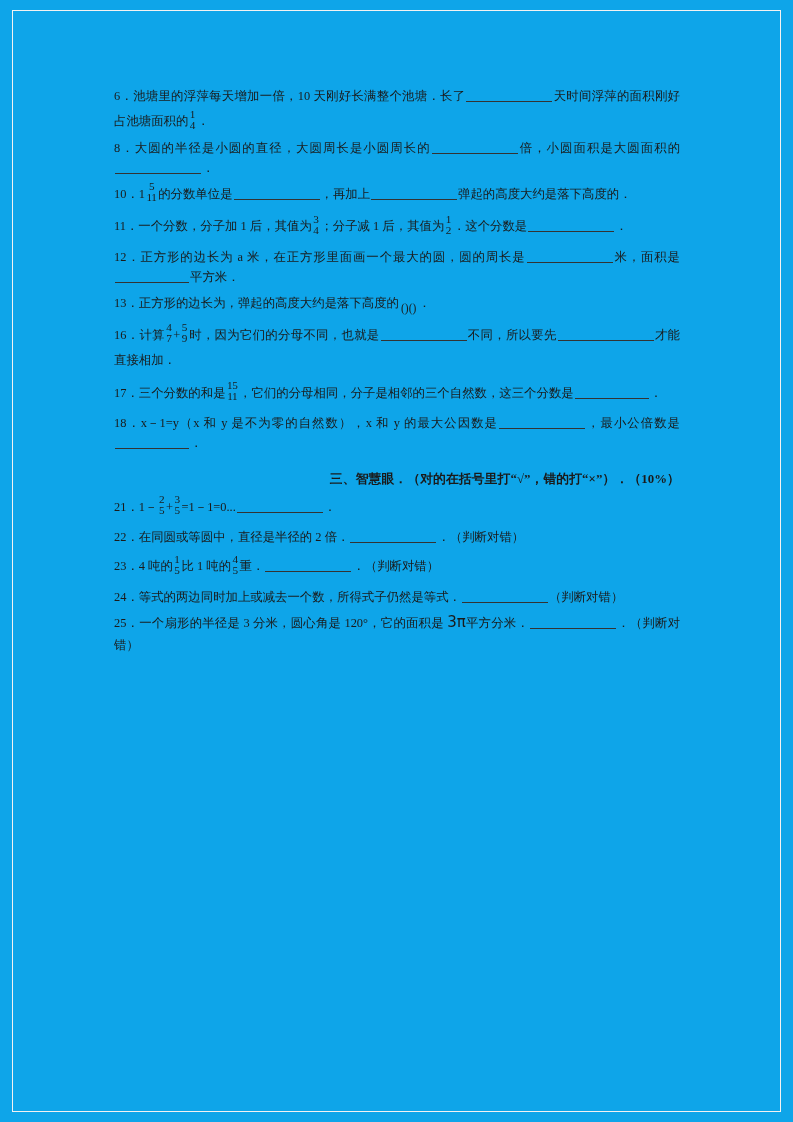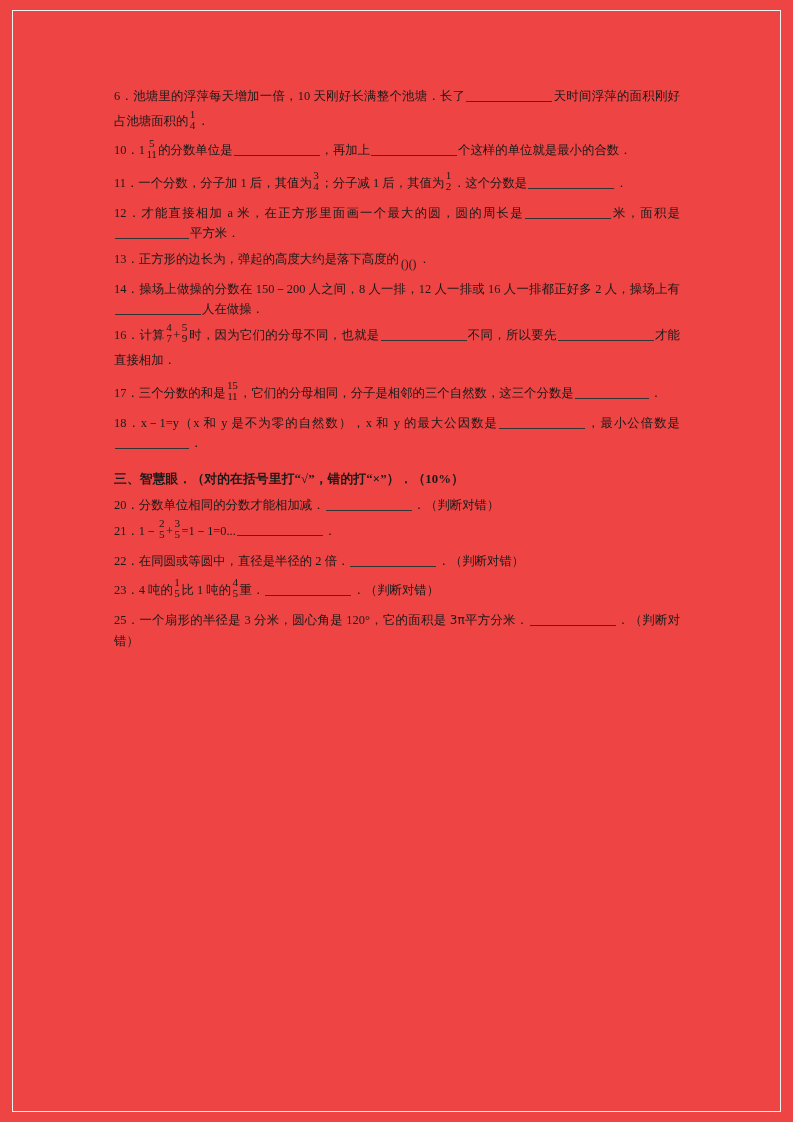--- a/index.html
+++ b/index.html
@@ -14,21 +14,21 @@
     color: #1a1a1a;
     position: relative;
     overflow: hidden;
   }
   .page {
     position: absolute;
     left: 0; top: 0;
     width: 793px;
     height: 1122px;
     box-sizing: border-box;
-    background: #ef4444;
+    background: #0ea5e9;
   }
   .page-frame {
     position: absolute;
     left: 12px; top: 10px;
     width: 769px;
     height: 1102px;
     box-sizing: border-box;
     border: 1px solid #f2f2f2;
     pointer-events: none;
   }
@@ -53,20 +53,21 @@
   .q.gap {
     margin-bottom: 7px;
   }
 
   .section-head {
     font-size: 12.8px;
     font-weight: bold;
     line-height: 1.6;
     margin: 16px 0 5px 0;
     letter-spacing: 0.1px;
+    text-align: right;
   }
 
   
   .blank {
     display: inline-block;
     border-bottom: 1px solid #333;
     height: 0.95em;
     vertical-align: -0.16em;
     margin: 0 1px;
   }
@@ -103,63 +104,63 @@
   .frac-empty {
     display: inline-block;
     vertical-align: -0.45em;
     text-align: center;
     line-height: 1.0;
     font-size: 11.5px;
     margin: 0 2px;
   }
   .pi {
     font-family: "DejaVu Sans", sans-serif;
-    font-size: 12px;
+    font-size: 15px;
   }
 </style>
 </head>
 <body>
 
 <div class="page">
   <div class="page-frame"></div>
 
   <div class="content">
 
     <p class="q tall"><span>6．</span><span>池塘里的浮萍每天增加一倍，10 天刚好长满整个池塘．长了</span><span class="blank b-l"></span><span>天时间浮萍的面积刚好占池塘面积的</span><span class="frac"><span class="num">1</span><span class="den">4</span></span><span>．</span></p>
 
 
+    <p class="q"><span>8．</span><span>大圆的半径是小圆的直径，大圆周长是小圆周长的</span><span class="blank b-l"></span><span>倍，小圆面积是大圆面积的</span><span class="blank b-l"></span><span>．</span></p>
 
 
-    <p class="q tall gap"><span>10．</span><span class="mixed"><span class="whole">1</span><span class="frac frac-wide"><span class="num">5</span><span class="den">11</span></span></span><span>的分数单位是</span><span class="blank b-l"></span><span>，再加上</span><span class="blank b-l"></span><span>个这样的单位就是最小的合数．</span></p>
+    <p class="q tall gap"><span>10．</span><span class="mixed"><span class="whole">1</span><span class="frac frac-wide"><span class="num">5</span><span class="den">11</span></span></span><span>的分数单位是</span><span class="blank b-l"></span><span>，再加上</span><span class="blank b-l"></span><span>弹起的高度大约是落下高度的．</span></p>
 
     <p class="q tall gap"><span>11．</span><span>一个分数，分子加 1 后，其值为</span><span class="frac"><span class="num">3</span><span class="den">4</span></span><span>；分子减 1 后，其值为</span><span class="frac"><span class="num">1</span><span class="den">2</span></span><span>．这个分数是</span><span class="blank b-l"></span><span>．</span></p>
 
-    <p class="q"><span>12．</span><span>才能直接相加 a 米，在正方形里面画一个最大的圆，圆的周长是</span><span class="blank b-l"></span><span>米，面积是</span><span class="blank b-m"></span><span>平方米．</span></p>
+    <p class="q"><span>12．</span><span>正方形的边长为 a 米，在正方形里面画一个最大的圆，圆的周长是</span><span class="blank b-l"></span><span>米，面积是</span><span class="blank b-m"></span><span>平方米．</span></p>
 
     <p class="q tall gap"><span>13．</span><span>正方形的边长为，弹起的高度大约是落下高度的</span><span class="frac-empty"><span class="num">()</span><span class="den">()</span></span><span>．</span></p>
 
-    <p class="q"><span>14．</span><span>操场上做操的分数在 150－200 人之间，8 人一排，12 人一排或 16 人一排都正好多 2 人，操场上有</span><span class="blank b-l"></span><span>人在做操．</span></p>
 
 
     <p class="q tall gap"><span>16．</span><span>计算</span><span class="frac"><span class="num">4</span><span class="den">7</span></span><span>+</span><span class="frac"><span class="num">5</span><span class="den">9</span></span><span>时，因为它们的分母不同，也就是</span><span class="blank b-l"></span><span>不同，所以要先</span><span class="blank b-xl"></span><span>才能直接相加．</span></p>
 
     <p class="q tall gap"><span>17．</span><span>三个分数的和是</span><span class="frac frac-wide"><span class="num">15</span><span class="den">11</span></span><span>，它们的分母相同，分子是相邻的三个自然数，这三个分数是</span><span class="blank b-m"></span><span>．</span></p>
 
     <p class="q"><span>18．</span><span>x－1=y（x 和 y 是不为零的自然数），x 和 y 的最大公因数是</span><span class="blank b-l"></span><span>，最小公倍数是</span><span class="blank b-m"></span><span>．</span></p>
 
 
     <p class="section-head">三、智慧眼．（对的在括号里打“√”，错的打“×”）．（10%）</p>
 
-    <p class="q"><span>20．</span><span>分数单位相同的分数才能相加减．</span><span class="blank b-l"></span><span>．（判断对错）</span></p>
 
     <p class="q tall gap"><span>21．</span><span>1－</span><span class="frac"><span class="num">2</span><span class="den">5</span></span><span>+</span><span class="frac"><span class="num">3</span><span class="den">5</span></span><span>=1－1=0...</span><span class="blank b-l"></span><span>．</span></p>
 
     <p class="q gap"><span>22．</span><span>在同圆或等圆中，直径是半径的 2 倍．</span><span class="blank b-l"></span><span>．（判断对错）</span></p>
 
     <p class="q tall gap"><span>23．</span><span>4 吨的</span><span class="frac"><span class="num">1</span><span class="den">5</span></span><span>比 1 吨的</span><span class="frac"><span class="num">4</span><span class="den">5</span></span><span>重．</span><span class="blank b-l"></span><span>．（判断对错）</span></p>
 
+    <p class="q"><span>24．</span><span>等式的两边同时加上或减去一个数，所得式子仍然是等式．</span><span class="blank b-l"></span><span>（判断对错）</span></p>
 
     <p class="q"><span>25．</span><span>一个扇形的半径是 3 分米，圆心角是 120°，它的面积是</span>&nbsp;<span class="pi">3π</span><span>平方分米．</span><span class="blank b-l"></span><span>．（判断对错）</span></p>
 
 
 
   </div>
 </div>
 
 </body></html>

